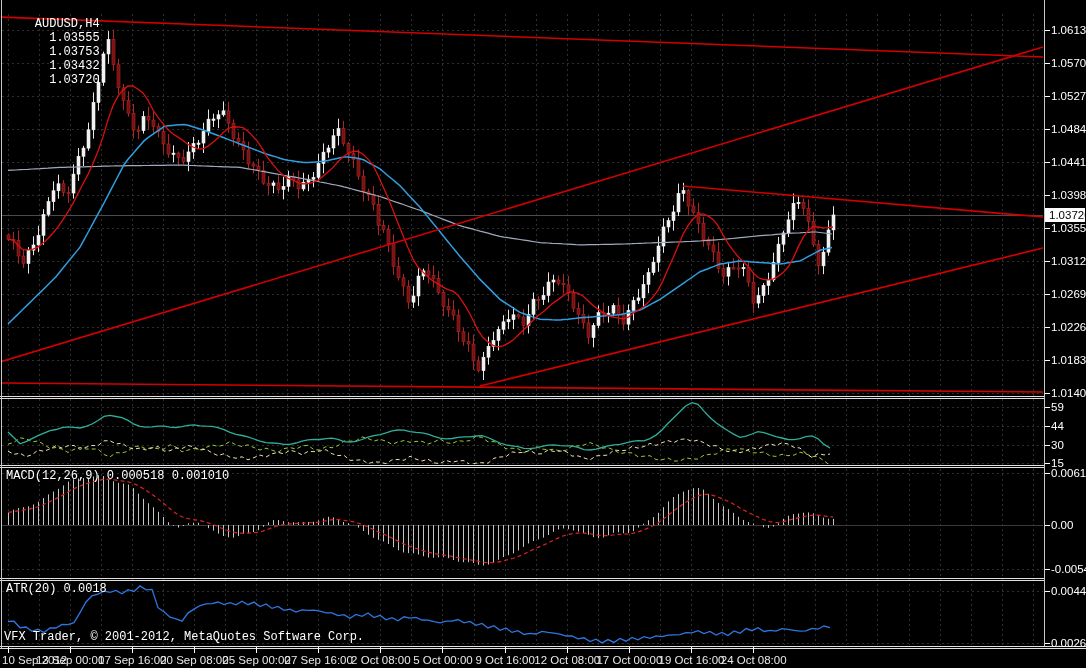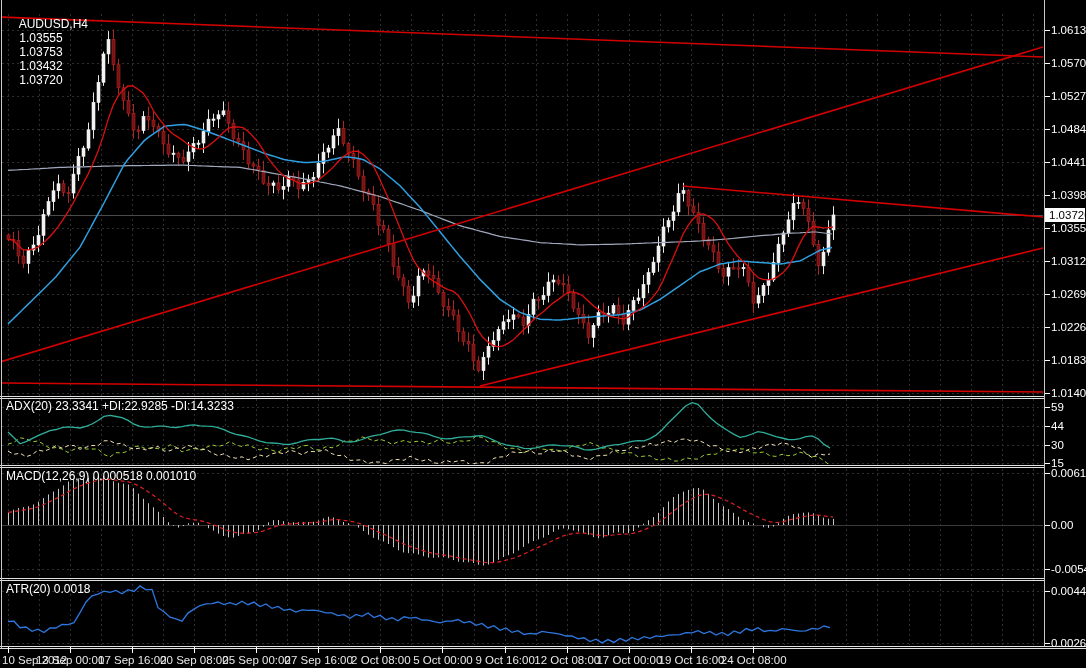--- a/index.html
+++ b/index.html
@@ -1,20 +1,20 @@
 <!DOCTYPE html>
 <html><head>
 <meta charset="utf-8">
 <style>
   html,body{margin:0;padding:0;background:#000;}
   #stage{position:relative;width:1086px;height:668px;background:#000;overflow:hidden;
          font-family:"Liberation Sans",sans-serif;}
   #chart-svg{position:absolute;left:0;top:0;}
   .ovl{position:absolute;color:#fff;font-size:12px;white-space:pre;pointer-events:none;
-       font-family:Liberation Sans, sans-serif;}
+       font-family:Liberation Mono, monospace;text-align:right;}
   .ovl span{margin-right:7px;}
   #main-title{left:6px;top:3px;}
   #adx-title{left:6px;top:399px;}
   #macd-title{left:6px;top:469px;}
   #atr-title{left:6px;top:582px;}
   #copyright{left:4px;top:630px;font-size:12px;}
 </style>
 </head>
 <body>
 
@@ -714,16 +714,16 @@
     </svg>
 
   <div class="ovl" id="main-title">
     <span>AUDUSD,H4</span>
     <span>1.03555</span>
     <span>1.03753</span>
     <span>1.03432</span>
     <span>1.03720</span>
   </div>
 
-  <div class="ovl" id="adx-title">ADX(20) 23.3341 +DI:22.9285 -DI:14.3233</div>
   <div class="ovl" id="macd-title">MACD(12,26,9) 0.000518 0.001010</div>
   <div class="ovl" id="atr-title">ATR(20) 0.0018</div>
+  <div class="ovl" id="copyright">VFX Trader, © 2001-2012, MetaQuotes Software Corp.</div>
 </div>
 
 </body></html>

